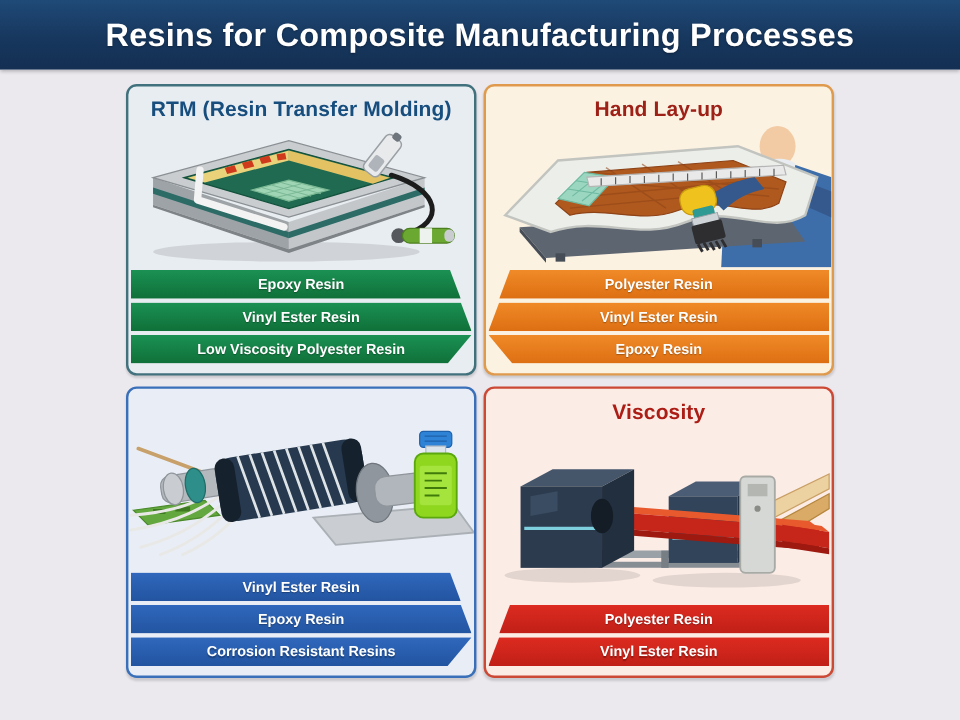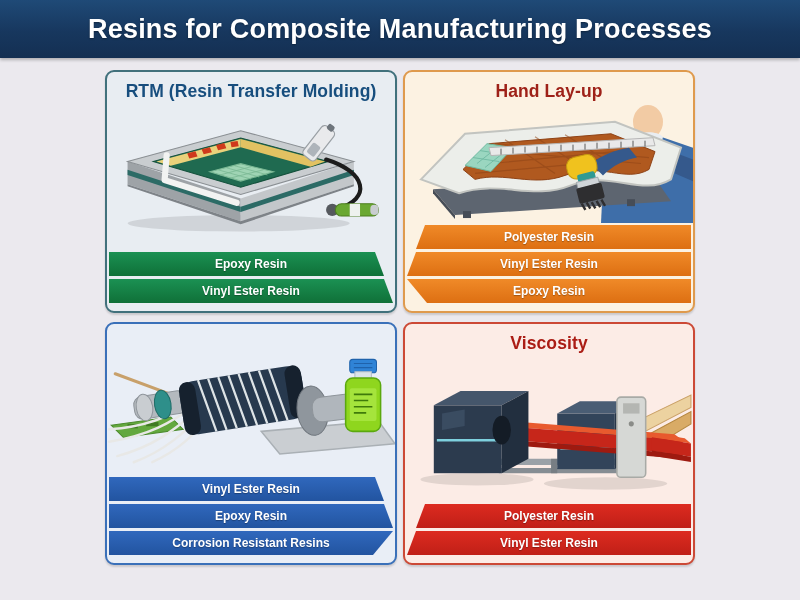--- a/index.html
+++ b/index.html
@@ -121,20 +121,21 @@
 
           <circle cx="219" cy="89" r="6" fill="#55595e"></circle>
           <rect x="222" y="83" width="42" height="12" rx="6" fill="#6aa832" stroke="#4c7f1f" stroke-width="1"></rect>
           <rect x="236" y="83" width="10" height="12" fill="#eef2ee"></rect>
           <rect x="256" y="84" width="8" height="10" rx="4" fill="#c9cdd0"></rect>
         </svg>
       </div>
       <div class="banners">
         <div class="banner">Epoxy Resin</div>
         <div class="banner">Vinyl Ester Resin</div>
+        <div class="banner">Low Viscosity Polyester Resin</div>
       </div>
     </section>
 
     <section class="panel arrow-left" style="--bd: #df9a4d; --bg: #fcf2e2; --tc: #9e2118; --bn: #f08a28; --bnd: #dd6f12;">
       <h2>Hand Lay-up</h2>
       <div class="illus">
         <svg viewBox="0 0 288 120" preserveAspectRatio="none">
 
           <ellipse cx="243" cy="18" rx="15" ry="17" fill="#f2cba4"></ellipse>
           <path d="M196,120 L199,58 C202,34 228,26 250,31 L288,44 L288,120 Z" fill="#3e6ea9"></path>

